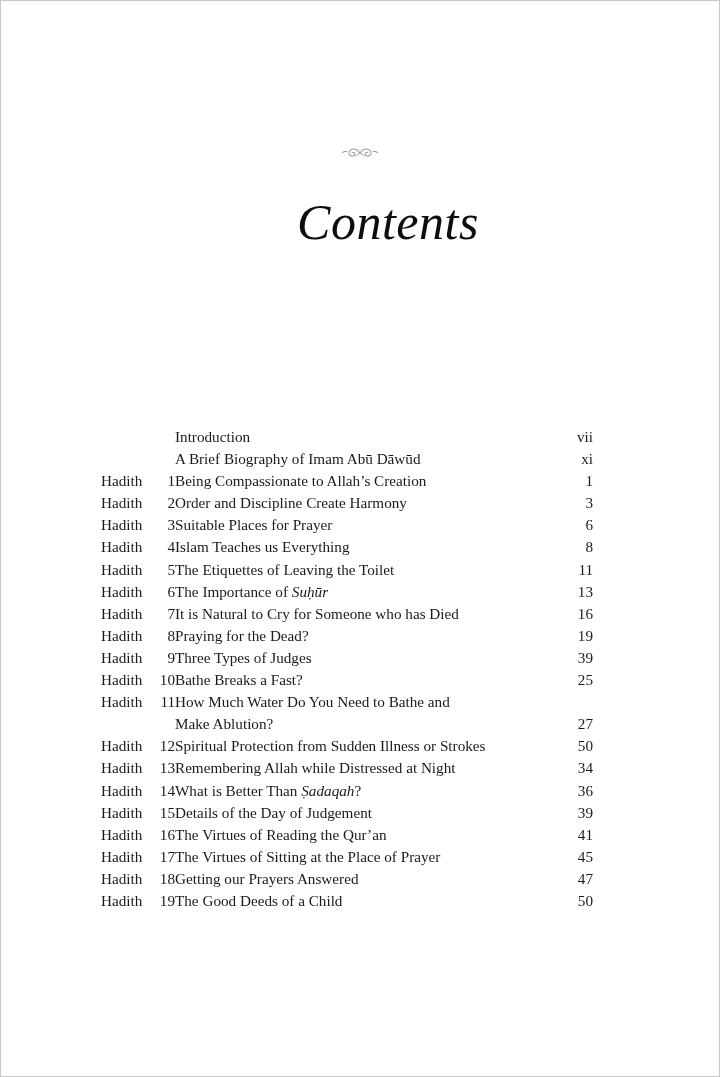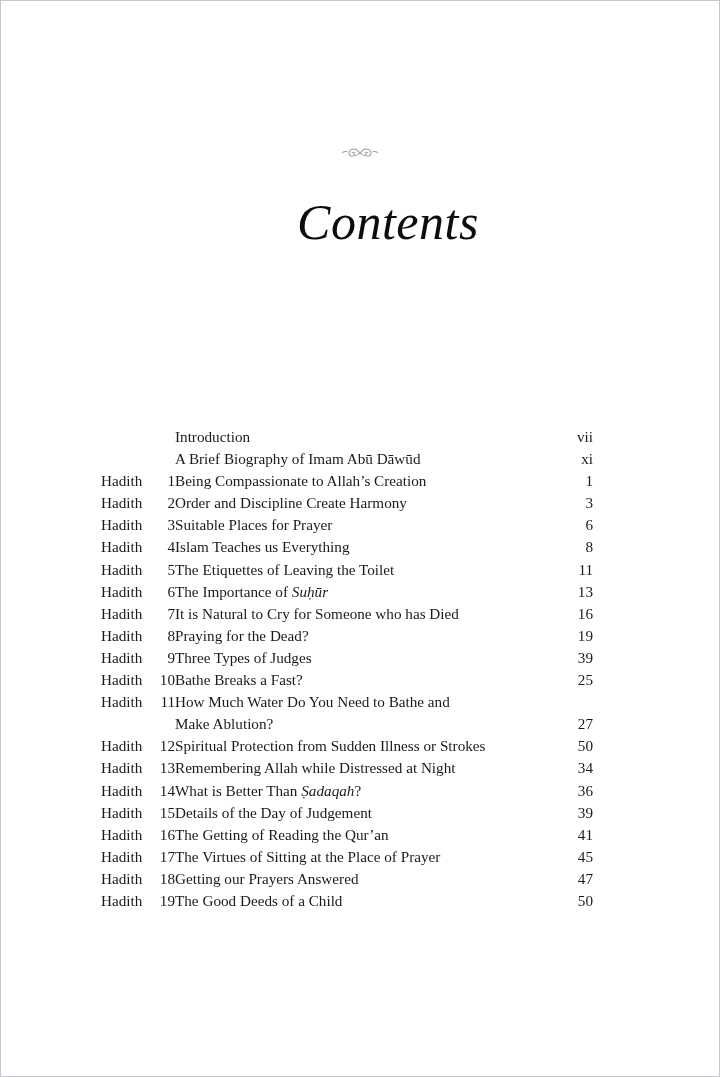--- a/index.html
+++ b/index.html
@@ -223,21 +223,21 @@
 
         <tr>
           <td class="col-label">Hadith</td>
           <td class="col-num">15</td>
           <td class="col-title">Details of the Day of Judgement</td>
           <td class="col-page">39</td>
         </tr>
         <tr>
           <td class="col-label">Hadith</td>
           <td class="col-num">16</td>
-          <td class="col-title">The Getting of Reading the Qur’an</td>
+          <td class="col-title">The Virtues of Reading the Qur’an</td>
           <td class="col-page">41</td>
         </tr>
         <tr>
           <td class="col-label">Hadith</td>
           <td class="col-num">17</td>
           <td class="col-title">The Virtues of Sitting at the Place of Prayer</td>
           <td class="col-page">45</td>
         </tr>
         <tr>
           <td class="col-label">Hadith</td>

